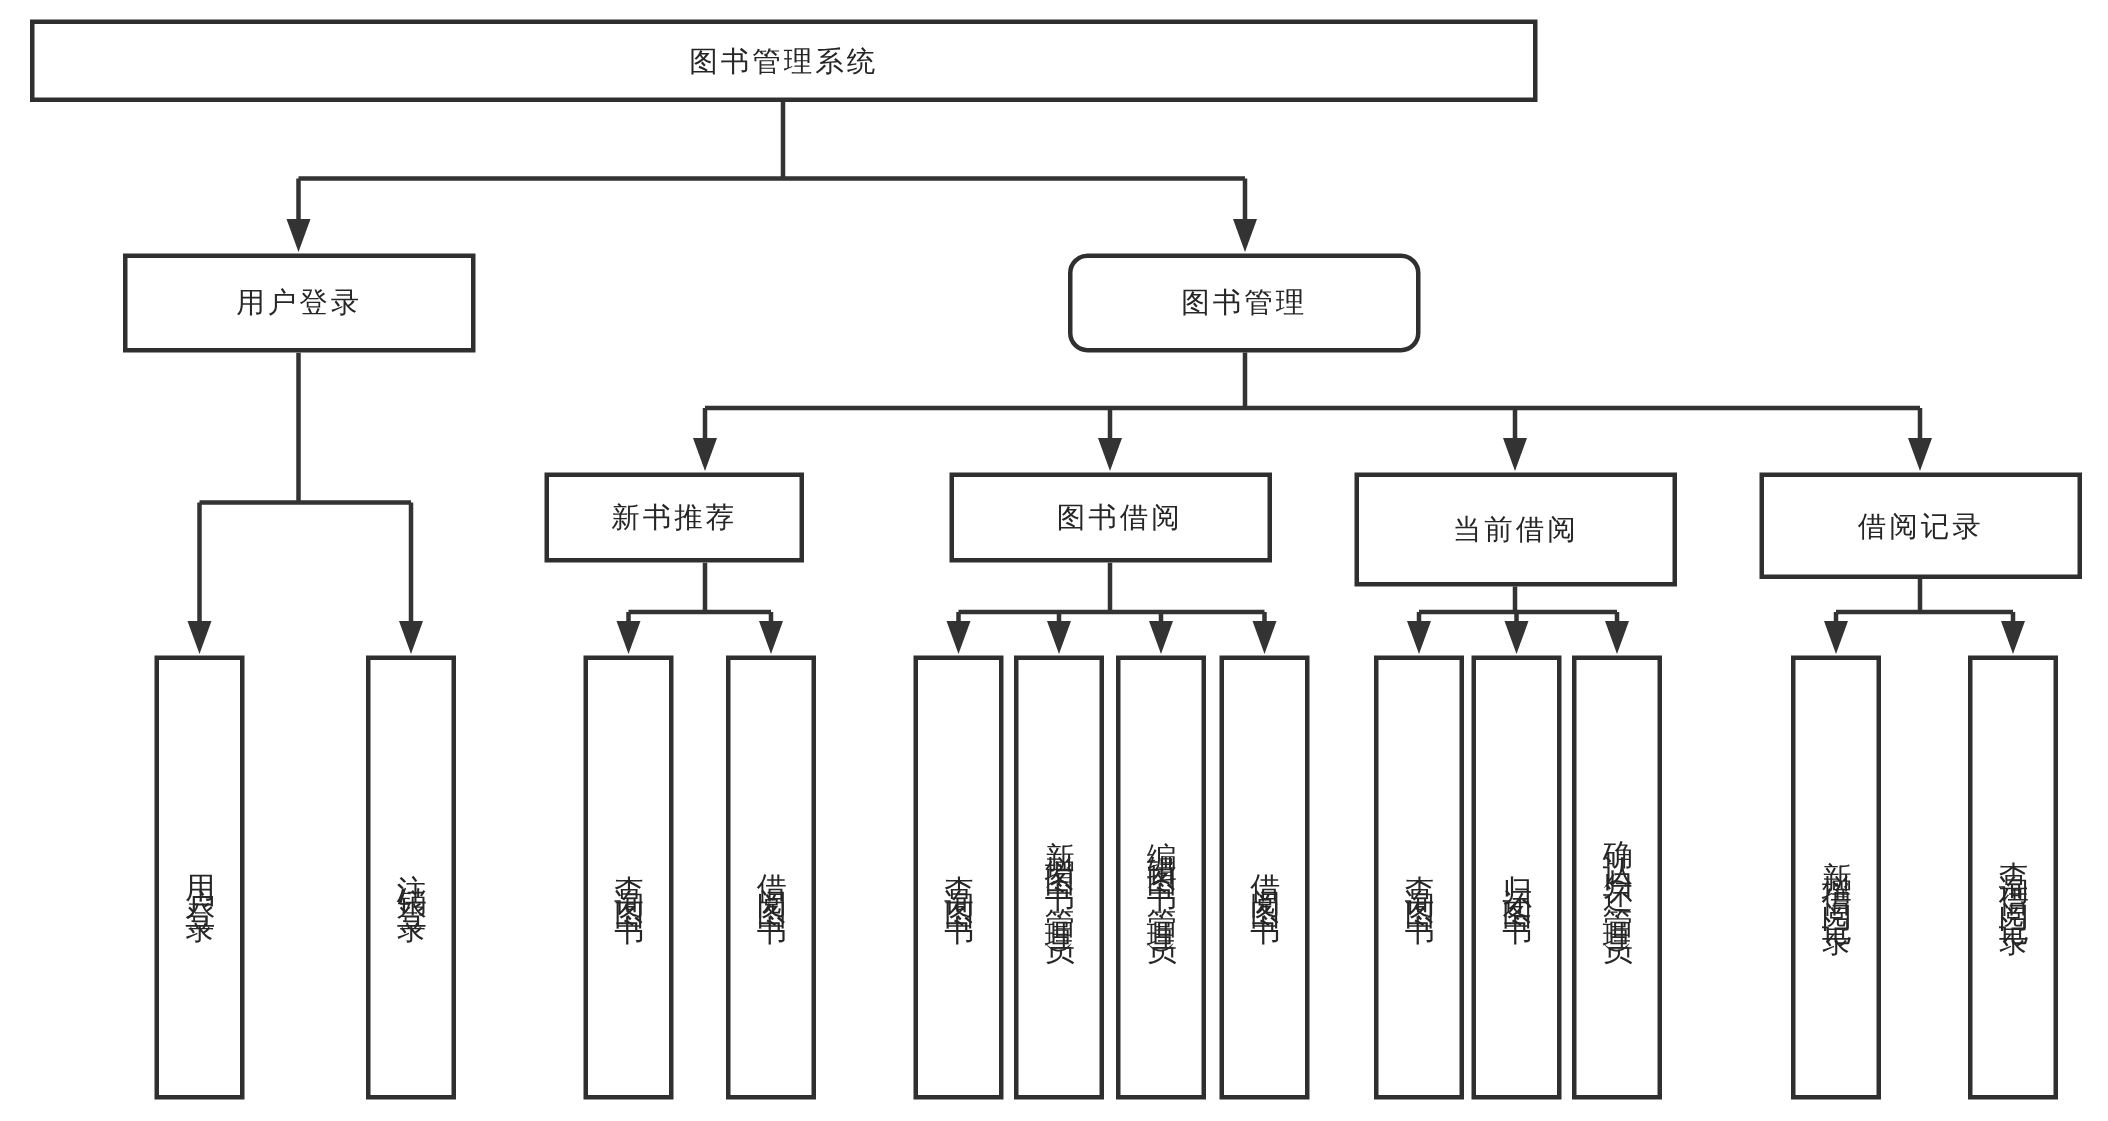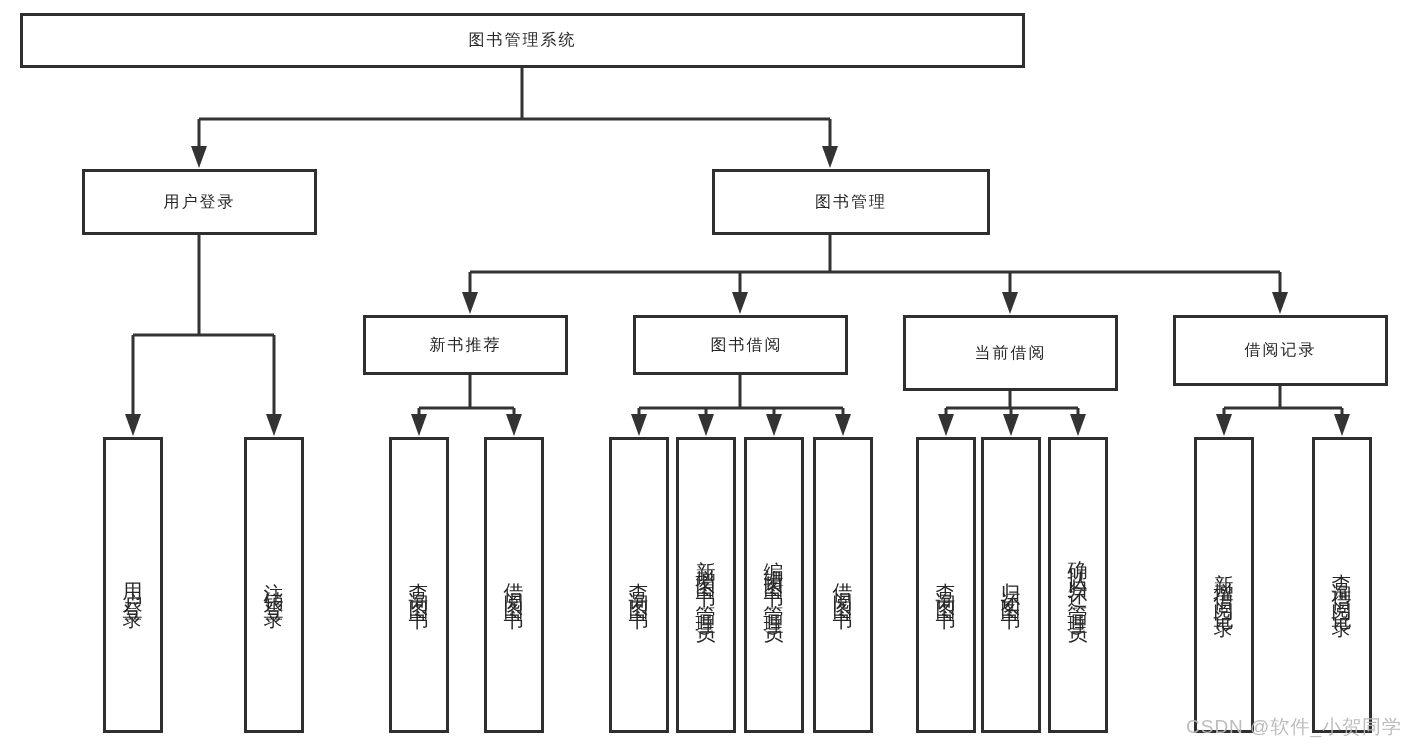--- a/index.html
+++ b/index.html
@@ -30,37 +30,37 @@
     box-sizing: border-box;
     background: #ffffff;
     border: 3px solid #2f2f2f;
     color: #262626;
     display: flex;
     align-items: center;
     justify-content: center;
     text-align: center;
   }
   .node.h {
-    font-size: 16px;
+    font-size: 19px;
     letter-spacing: 2px;
     white-space: nowrap;
   }
   .node.v {
     writing-mode: vertical-rl;
     text-orientation: mixed;
     font-size: 20px;
     letter-spacing: 9px;
     line-height: 1.1;
   }
   .node.root  { left: 20px;   top: 13px;  width: 1005px; height: 55px; }
 
   .node.l1a   { left: 82px;   top: 169px; width: 235px;  height: 66px; }
-  .node.l1b   { left: 712px;  top: 169px; width: 278px;  height: 66px; }
+  .node.l1b   { left: 712px;  top: 169px; width: 235px;  height: 66px; border-radius: 13px; }
 
-  .node.l2a   { left: 363px;  top: 315px; width: 205px;  height: 60px; }
+  .node.l2a   { left: 363px;  top: 315px; width: 173px;  height: 60px; }
   .node.l2b   { left: 633px;  top: 315px; width: 215px;  height: 60px; padding-left: 12px; }
   .node.l2c   { left: 903px;  top: 315px; width: 215px;  height: 76px; }
   .node.l2d   { left: 1173px; top: 315px; width: 215px;  height: 71px; }
 
   .leaf       { top: 437px; width: 60px; height: 296px; }
   .lf1  { left: 103px;  }
   .lf2  { left: 244px;  }
   .lf3  { left: 389px;  }
   .lf4  { left: 484px;  }
   .lf5  { left: 609px;  }
@@ -142,15 +142,14 @@
   <div class="node v leaf lf5">查询图书</div>
   <div class="node v leaf lf6">新增图书（管理员）</div>
   <div class="node v leaf lf7">编辑图书（管理员）</div>
   <div class="node v leaf lf8">借阅图书</div>
   <div class="node v leaf lf9">查询图书</div>
   <div class="node v leaf lf10">归还图书</div>
   <div class="node v leaf lf11">确认归还（管理员）</div>
   <div class="node v leaf lf12">新增借阅记录</div>
   <div class="node v leaf lf13">查询借阅记录</div>
 
-  <div class="watermark">CSDN @软件_小贺同学</div>
 
 </div>
 
 </body></html>

